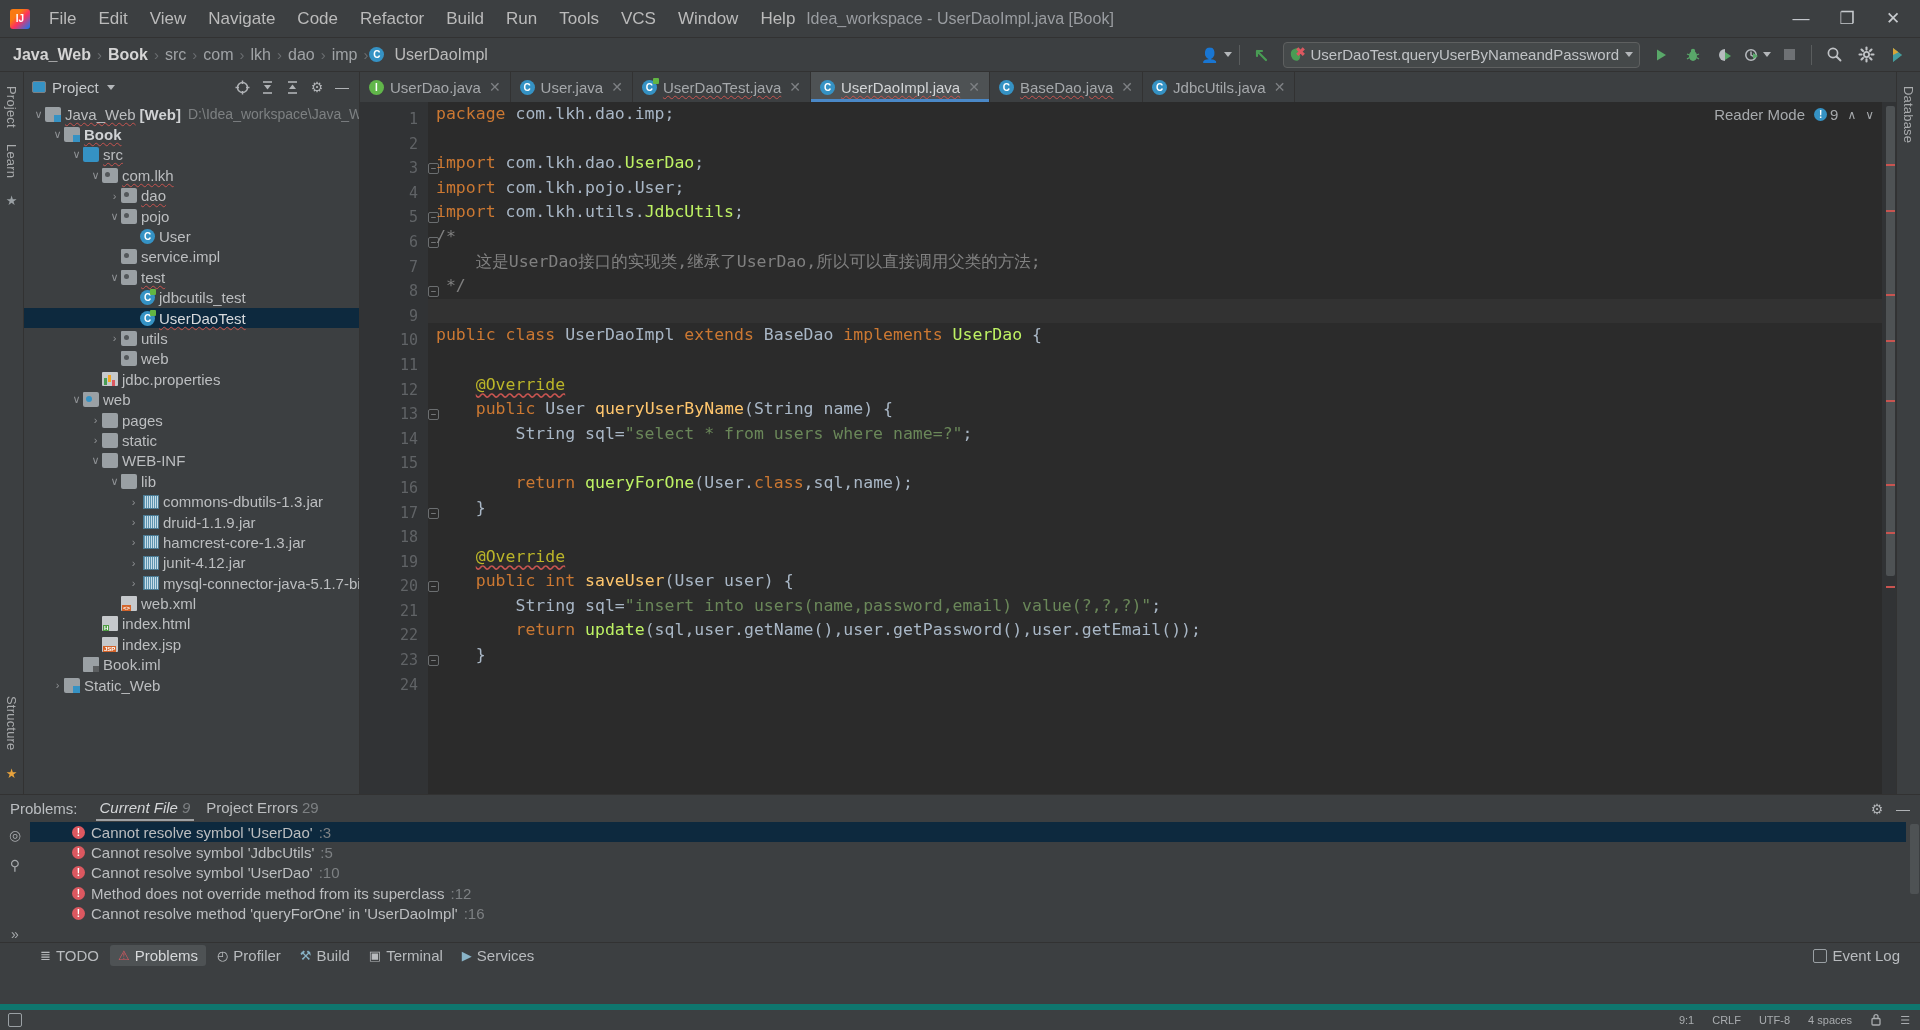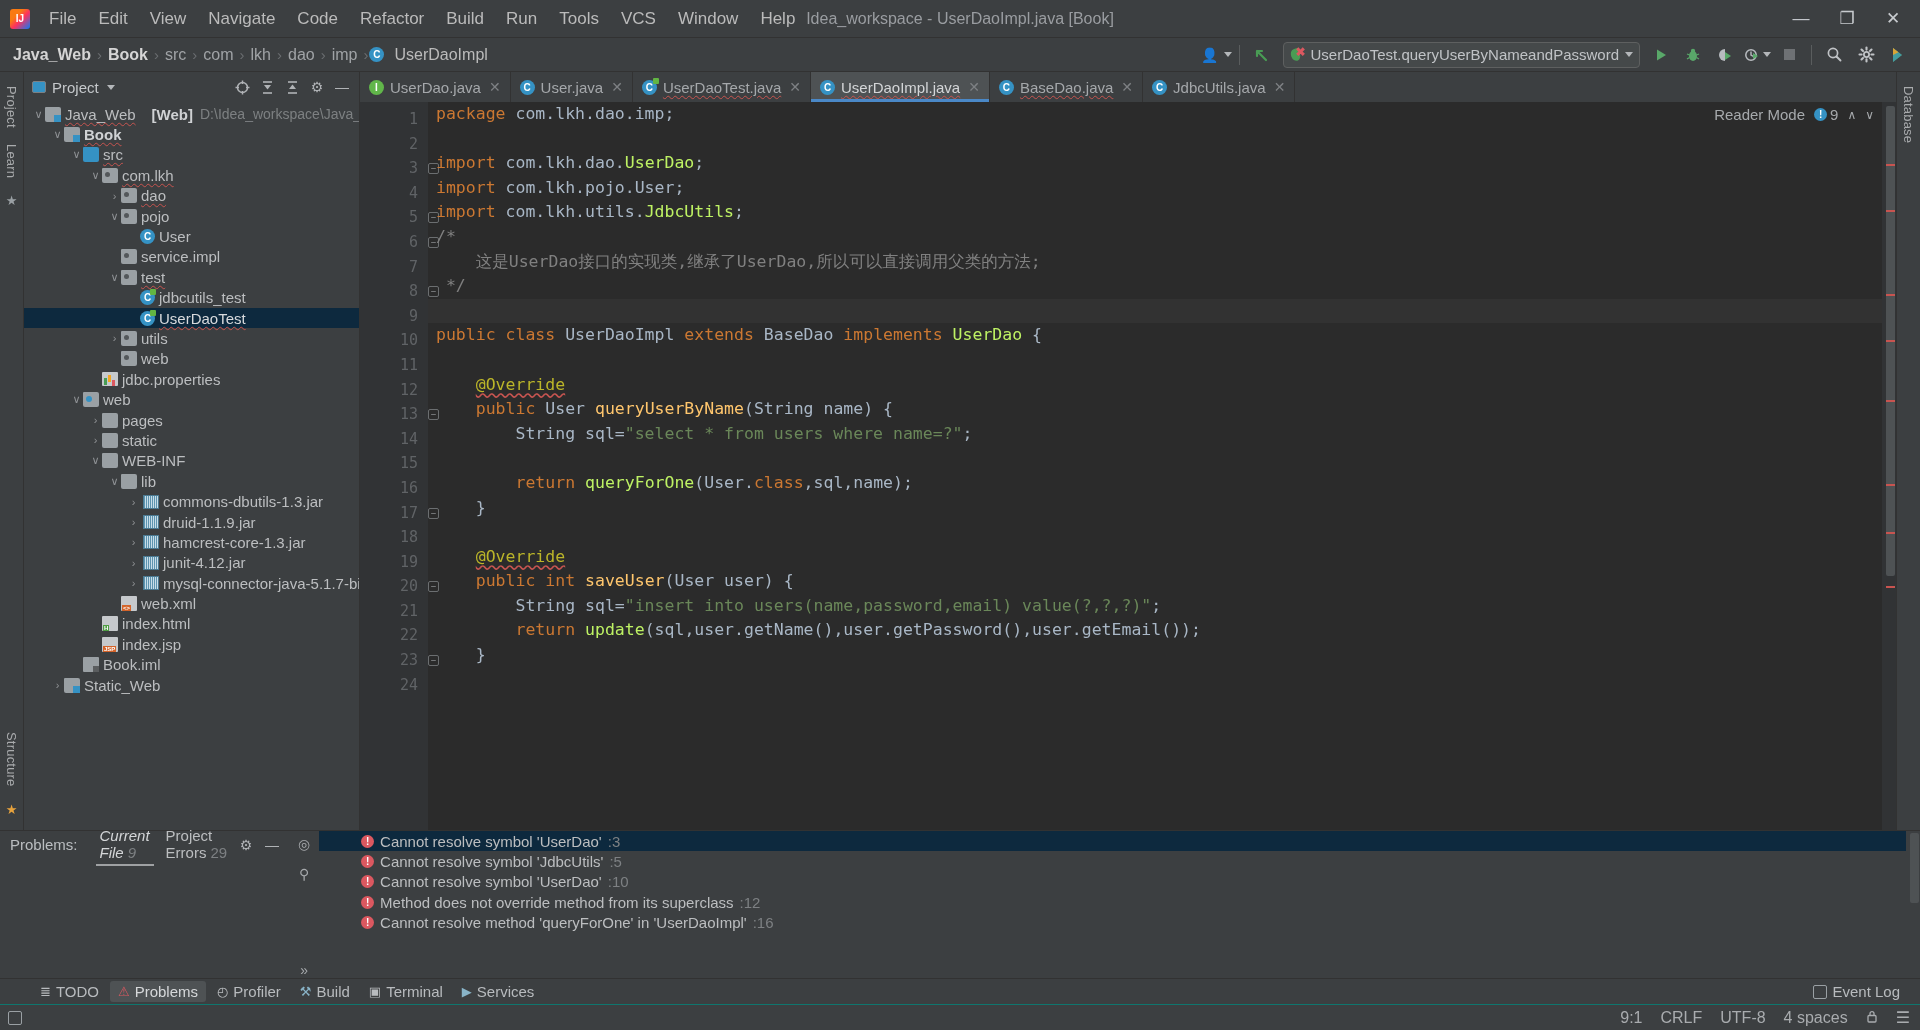--- a/index.html
+++ b/index.html
@@ -193,21 +193,21 @@
   .warn-dot { width: 13px; height: 13px; border-radius: 50%; background: #3592c4; color: #fff;
      font-size: 10px; font-weight: bold; display: flex; align-items: center; justify-content: center; }
   .chev { color: #a6a9ac; font-size: 12px; }
 
   
   .stripe { width: 14px; flex: 0 0 14px; background: #313335; position: relative; }
   .stripe .mk { position: absolute; right: 1px; width: 9px; height: 2px; background: #c75450; }
   .scroll-thumb { position: absolute; right: 1px; width: 9px; background: #4e5254; border-radius: 2px; }
 
   
-  .bottom { height: 148px; flex: 0 0 148px; background: #3c3f41; display: flex; flex-direction: row;
+  .bottom { height: 148px; flex: 0 0 148px; background: #3c3f41; display: flex; flex-direction: column;
      border-top: 1px solid #323232; }
   .bp-head { height: 27px; display: flex; align-items: center; padding: 0 6px 0 10px; flex: 0 0 27px; }
   .bp-title { font-size: 15px; color: #bbbec1; margin-right: 14px; }
   .bp-tab { font-size: 15px; color: #bcbec0; padding: 3px 8px 5px; position: relative; }
   .bp-tab .cnt { color: #7d8083; margin-left: 4px; }
   .bp-tab.active { color: #d4d6d8; font-style: italic; }
   .bp-tab.active::after { content:''; position:absolute; left:4px; right:4px; bottom:0; height:2px; background:#9fa1a3; }
   .bp-icons { margin-left: auto; display: flex; gap: 4px; }
   .bp-body { flex: 1; display: flex; min-height: 0; }
   .bp-strip { width: 30px; flex: 0 0 30px; display: flex; flex-direction: column; align-items: center;
@@ -225,21 +225,21 @@
 
   
   .twbar { height: 26px; flex: 0 0 26px; background: #3c3f41; display: flex; align-items: center;
      padding-left: 32px; border-top: 1px solid #323232; gap: 3px; }
   .tw { display: flex; align-items: center; gap: 5px; padding: 2px 8px; font-size: 15px; color: #b8bbbe; border-radius: 3px; }
   .tw.active { background: #4e5254; color: #d6d8da; }
   .tw-right { margin-left: auto; display: flex; align-items: center; gap: 7px; padding-right: 12px; }
 
   
   .status { height: 26px; flex: 0 0 26px; background: #3c3f41; display: flex; align-items: center;
-     padding: 0 10px 0 8px; border-top: 1px solid #0f766e; font-size: 16px; color: #a9acaf; }
+     padding: 0 10px 0 8px; border-top: 6px solid #0f766e; font-size: 11px; color: #a9acaf; margin-top: 36px; }
   .st-right { margin-left: auto; display: flex; align-items: center; gap: 18px; }
   .sq-ico { width: 14px; height: 14px; border: 1.5px solid #9aa0a4; border-radius: 2px; }
 </style>
 </head>
 <body>
 
 <div class="app">
 
   <div class="titlebar">
     <div class="ij-logo">IJ</div>
@@ -424,21 +424,21 @@
           </span>
           <span class="pp-ico">⚙</span>
           <span class="pp-ico">—</span>
         </span>
       </div>
       <div class="tree" id="project-tree">
           <div class="node" style="padding-left: 8px;">
             <span class="arrow">∨</span>
             <span class="ic ic-mod"></span>
             <span class="lbl wavy">Java_Web</span>
-            <span class="lbl b" style="margin-left: 16px;">[Web]</span>
+            <span class="lbl b" style="margin-left: 4px;">[Web]</span>
             <span class="lbl path">D:\Idea_workspace\Java_Web</span>
           </div>
           <div class="node" style="padding-left: 27px;">
             <span class="arrow">∨</span>
             <span class="ic ic-mod"></span>
             <span class="lbl b wavy">Book</span>
           </div>
           <div class="node" style="padding-left: 46px;">
             <span class="arrow">∨</span>
             <span class="ic ic-src"></span>

